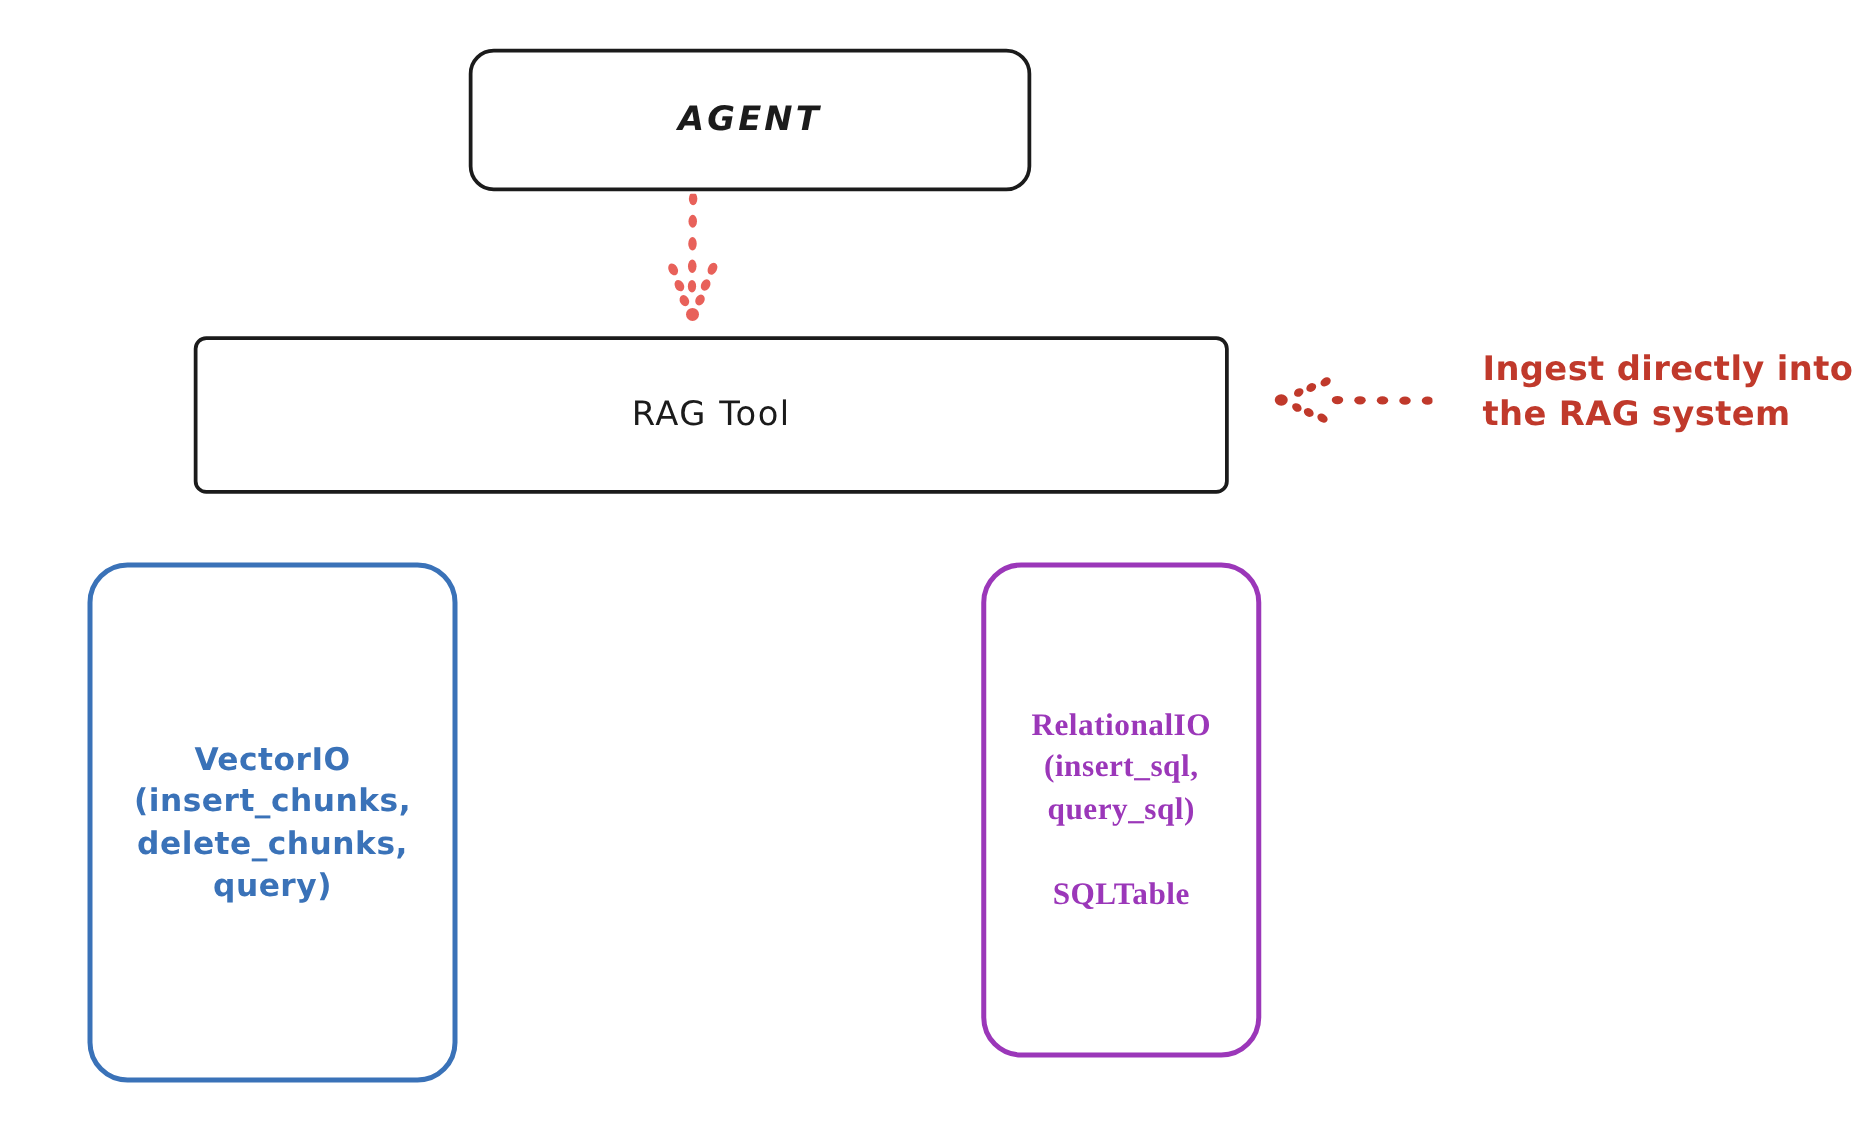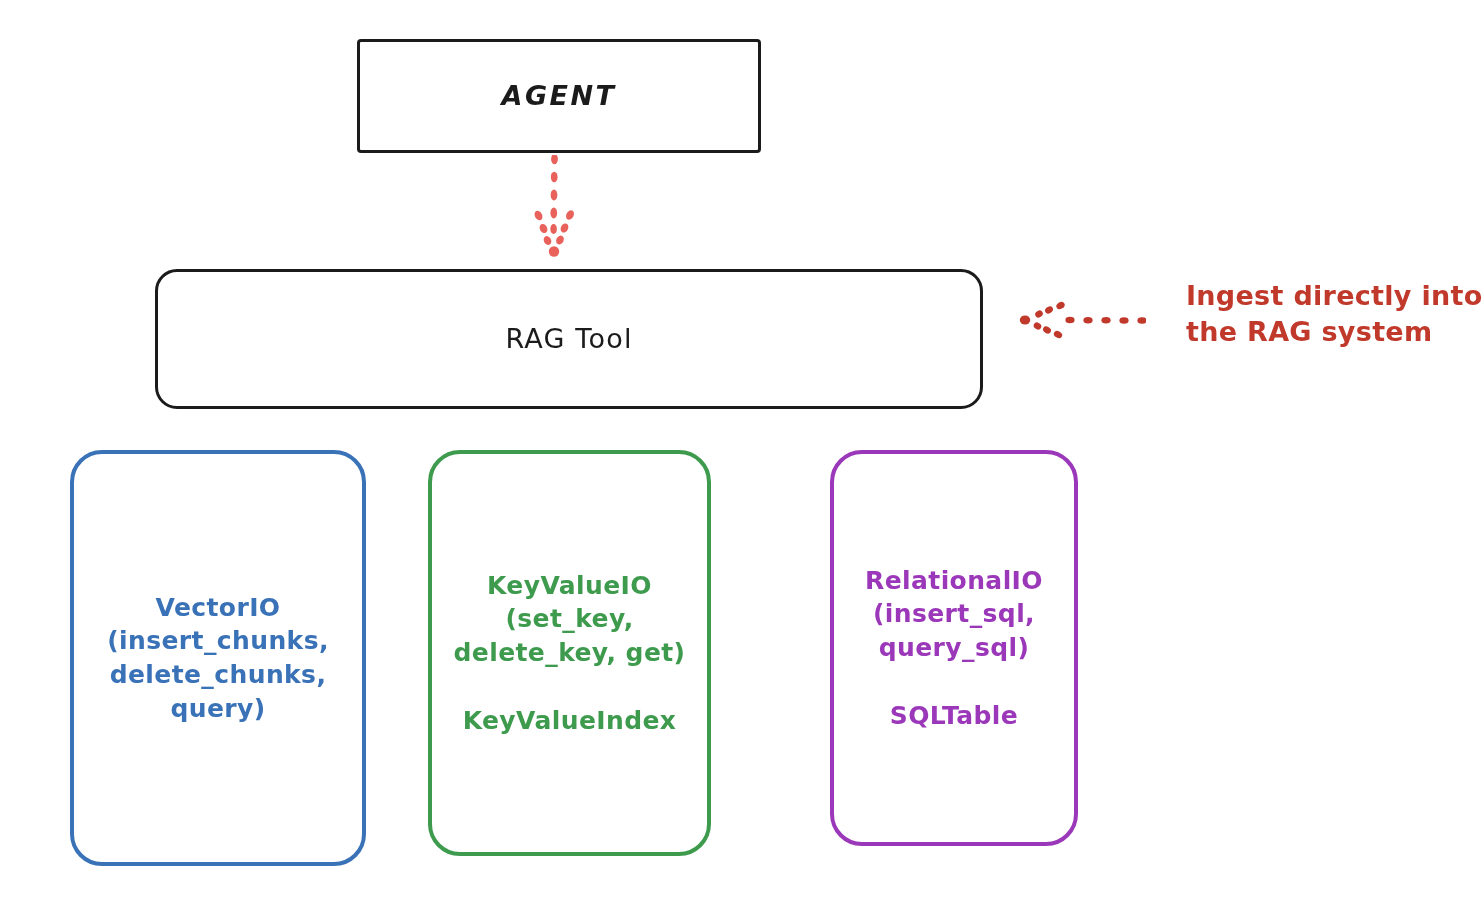--- a/index.html
+++ b/index.html
@@ -33,43 +33,43 @@
     text-align: center;
   }
   .node .node-text {
     white-space: pre-line;
     line-height: 1.38;
     letter-spacing: 0.2px;
   }
 
   
   #agent-node {
-    left: 357px;
+    left: 375px;
     top: 39px;
-    width: 404px;
+    width: 450px;
     height: 114px;
     border: 3px solid #1b1b1b;
-    border-radius: 4px;
+    border-radius: 20px;
   }
   #agent-node .node-text {
     font-family: "DejaVu Sans", sans-serif;
     font-size: 27px;
     font-style: italic;
     font-weight: 600;
     letter-spacing: 2.5px;
     color: #1b1b1b;
   }
 
   #rag-tool-node {
     left: 155px;
     top: 269px;
     width: 828px;
-    height: 140px;
+    height: 126px;
     border: 3px solid #1b1b1b;
-    border-radius: 22px;
+    border-radius: 10px;
     align-items: center;
   }
   #rag-tool-node .node-text {
     font-family: "DejaVu Sans", sans-serif;
     font-size: 27px;
     font-weight: 500;
     letter-spacing: 1.2px;
     color: #1b1b1b;
   }
 
@@ -99,25 +99,26 @@
   #key-value-io-node {
     left: 428px;
     top: 450px;
     width: 283px;
     height: 406px;
     border-color: #3e9b4e;
   }
   #key-value-io-node .node-text { color: #3e9b4e; }
 
   #relational-io-node {
-    left: 830px;
+    left: 785px;
     top: 450px;
-    width: 248px;
+    width: 224px;
     height: 396px;
     border-color: #9b37b9;
+    font-family: Liberation Serif, serif;
   }
   #relational-io-node .node-text { color: #9b37b9; }
 
   .node-inner {
     display: flex;
     flex-direction: column;
     align-items: center;
     justify-content: center;
     width: 100%;
   }
@@ -222,28 +223,20 @@
 
   <div class="node store-node" id="vector-io-node">
     <div class="node-inner">
       <div class="node-text">VectorIO
 (insert_chunks,
 delete_chunks,
 query)</div>
     </div>
   </div>
 
-  <div class="node store-node" id="key-value-io-node">
-    <div class="node-inner">
-      <div class="node-text">KeyValueIO
-(set_key,
-delete_key, get)</div>
-      <div class="node-text node-sub">KeyValueIndex</div>
-    </div>
-  </div>
 
   <div class="node store-node" id="relational-io-node">
     <div class="node-inner">
       <div class="node-text">RelationalIO
 (insert_sql,
 query_sql)</div>
       <div class="node-text node-sub">SQLTable</div>
     </div>
   </div>
 

